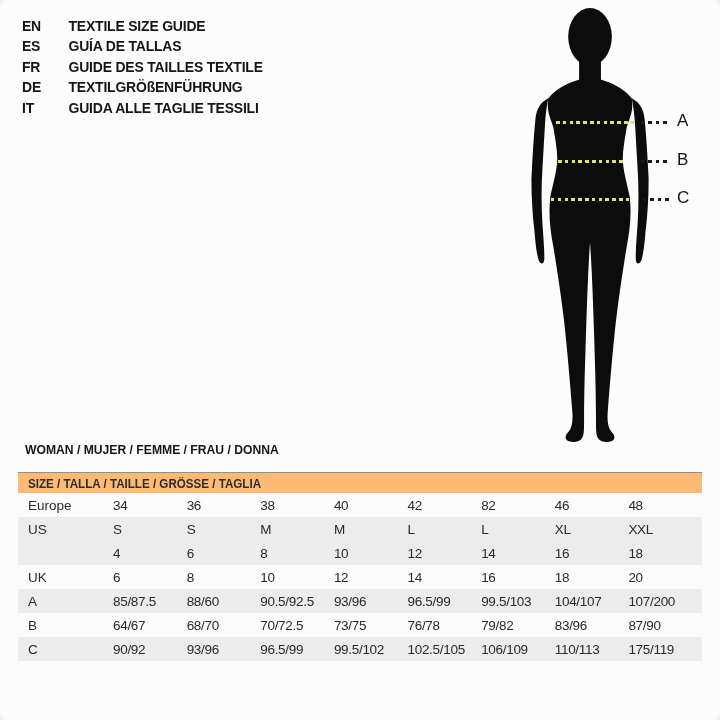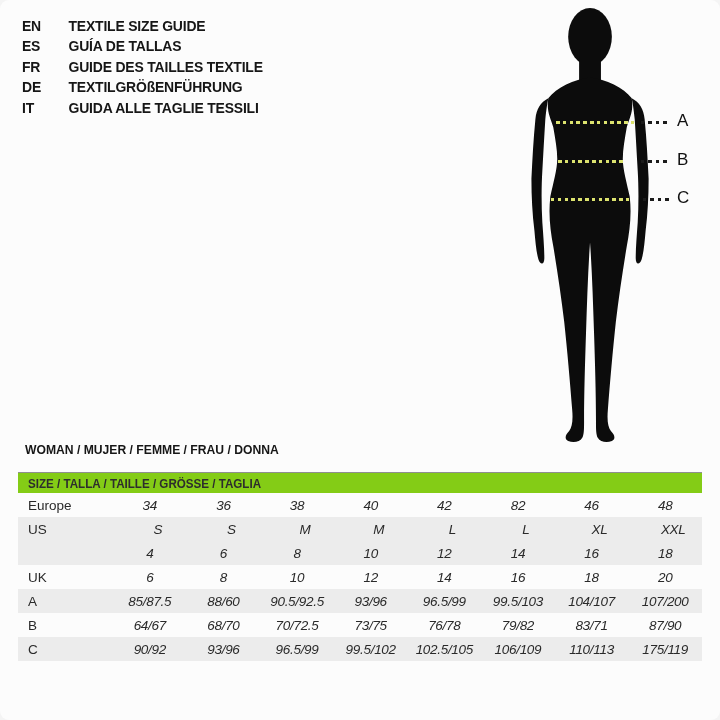--- a/index.html
+++ b/index.html
@@ -62,21 +62,21 @@
     display:flex;align-items:center;padding-left:10px;
     font-size:13.5px;font-weight:bold;color:#2d2d2d;
   }
   .thead .ht{transform:scaleX(.86);transform-origin:0 0;white-space:nowrap;}
   .trow{
     display:grid;grid-template-columns:95px repeat(8,1fr);
     height:24px;align-items:center;
     font-size:13.5px;color:#2a2a2a;
   }
   .trow .rlabel{padding-left:10px;text-align:left;white-space:nowrap;}
-  .trow .cell{text-align:center;white-space:nowrap;letter-spacing:-.3px;font-style:italic;}
+  .trow .cell{white-space:nowrap;letter-spacing:-.3px;}
 
   
   .legend{position:absolute;left:25px;top:654px;}
   .legend-item{
     height:20.5px;display:flex;align-items:center;
     font-size:13.5px;font-weight:bold;color:#161616;
     transform:scaleX(.88);transform-origin:0 0;white-space:nowrap;
   }
 </style>
 </head>
@@ -183,36 +183,36 @@
   </div>
   <div class="mline m-c">
     <span class="seg seg-body"></span>
     <span class="seg seg-lead"></span>
     <span class="mlabel">C</span>
   </div>
 
   <div class="section-title">WOMAN / MUJER / FEMME / FRAU / DONNA</div>
 
   <div class="size-table">
-    <div class="thead" style="background: #84cc16; text-align: center;">
+    <div class="thead" style="background: #fdba74; text-align: center;">
       <span class="ht">SIZE / TALLA / TAILLE / GRÖSSE / TAGLIA</span>
     </div>
     <div>
         <div class="trow">
           <span class="rlabel">Europe</span>
           <span class="cell">34</span>
           <span class="cell">36</span>
           <span class="cell">38</span>
           <span class="cell">40</span>
           <span class="cell">42</span>
           <span class="cell">82</span>
           <span class="cell">46</span>
           <span class="cell">48</span>
         </div>
-        <div class="trow" style="background: rgb(236, 236, 236); gap: 16px;">
+        <div class="trow" style="background: rgb(236, 236, 236);">
           <span class="rlabel">US</span>
           <span class="cell">S</span>
           <span class="cell">S</span>
           <span class="cell">M</span>
           <span class="cell">M</span>
           <span class="cell">L</span>
           <span class="cell">L</span>
           <span class="cell">XL</span>
           <span class="cell">XXL</span>
         </div>
@@ -250,21 +250,21 @@
           <span class="cell">107/200</span>
         </div>
         <div class="trow">
           <span class="rlabel">B</span>
           <span class="cell">64/67</span>
           <span class="cell">68/70</span>
           <span class="cell">70/72.5</span>
           <span class="cell">73/75</span>
           <span class="cell">76/78</span>
           <span class="cell">79/82</span>
-          <span class="cell">83/71</span>
+          <span class="cell">83/96</span>
           <span class="cell">87/90</span>
         </div>
         <div class="trow" style="background: rgb(236, 236, 236);">
           <span class="rlabel">C</span>
           <span class="cell">90/92</span>
           <span class="cell">93/96</span>
           <span class="cell">96.5/99</span>
           <span class="cell">99.5/102</span>
           <span class="cell">102.5/105</span>
           <span class="cell">106/109</span>

